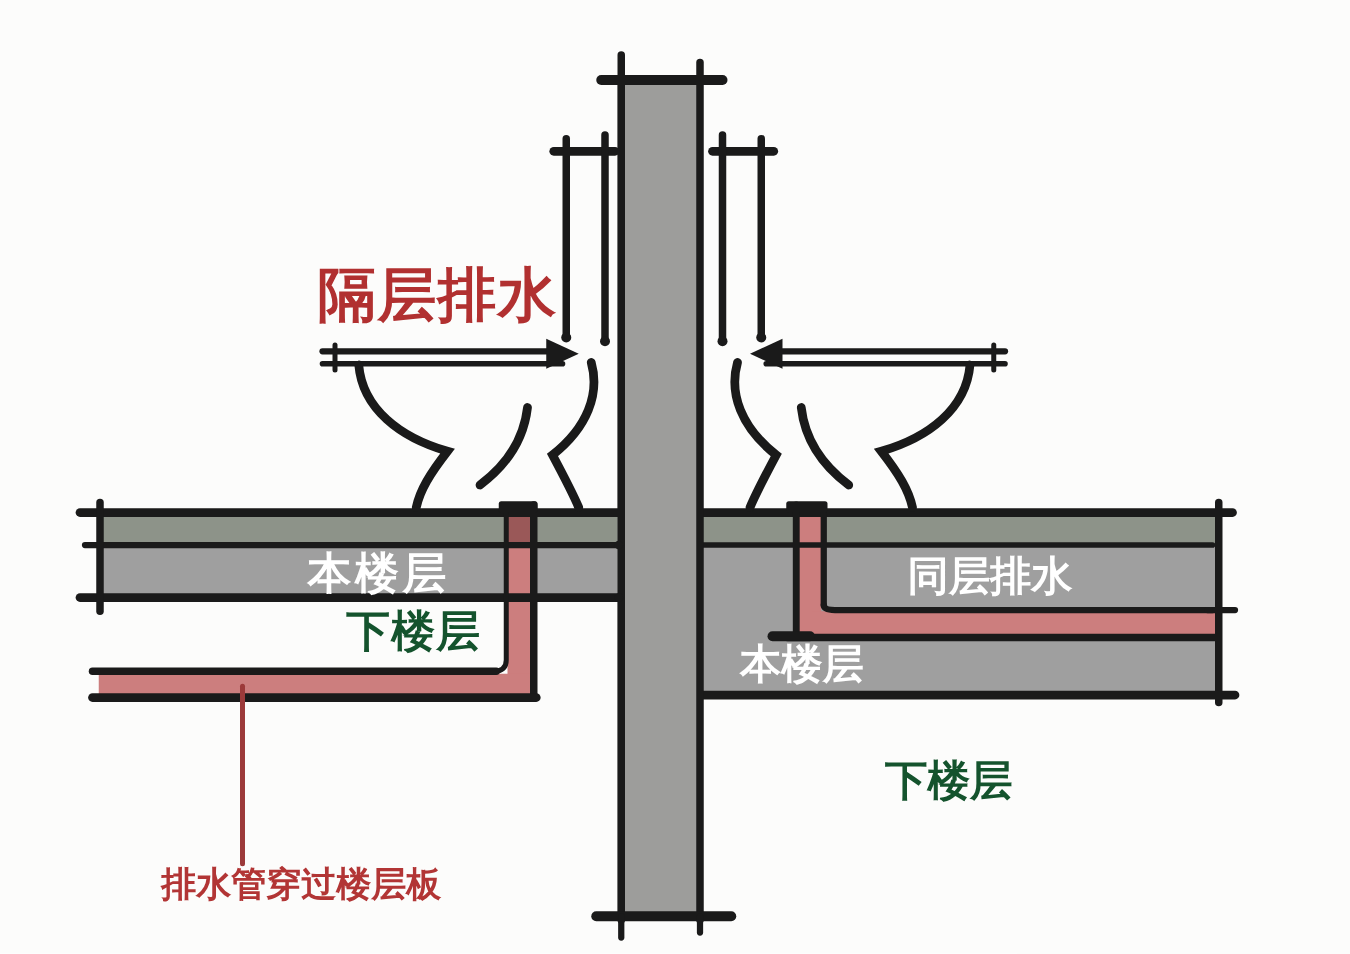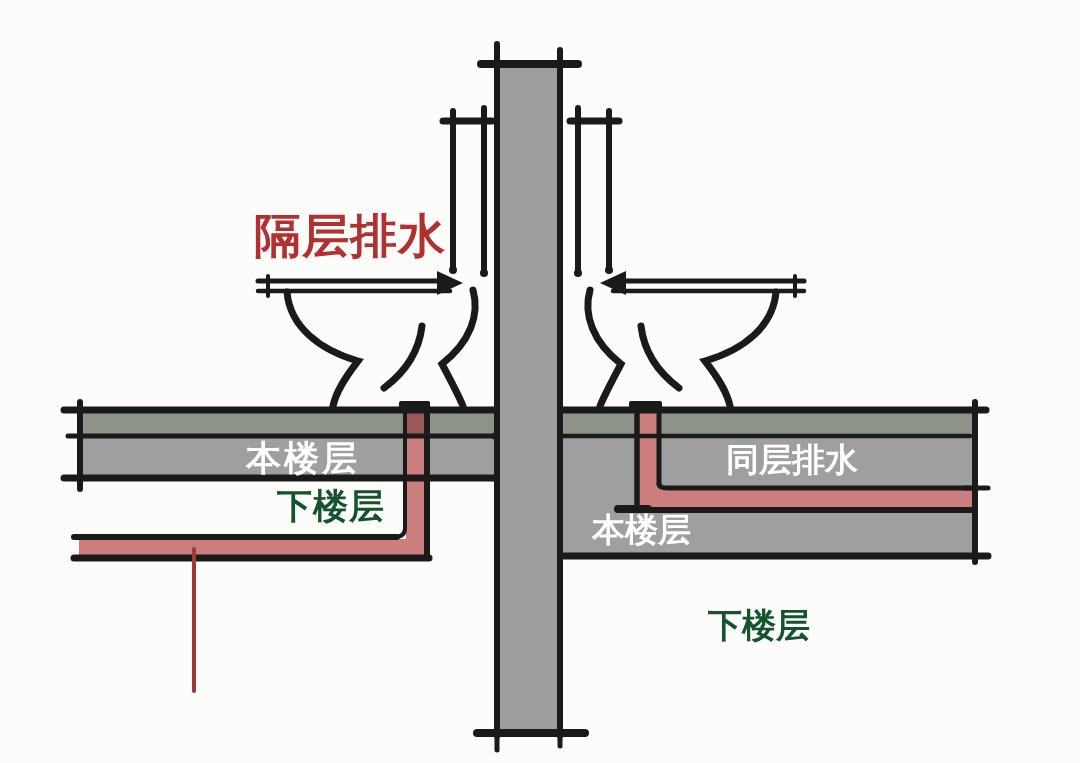--- a/index.html
+++ b/index.html
@@ -12,21 +12,21 @@
   }
   #sketch{position:absolute;left:0;top:0;}
   .lbl{
     position:absolute;
     font-weight:bold;
     line-height:1;
     white-space:nowrap;
     user-select:none;
   }
   .title{font-size:47px;letter-spacing:1px;color:#b13030;}
-  .floor-white{color:#ffffff;font-family:Liberation Serif, serif;}
+  .floor-white{color:#ffffff;}
   .floor-gray{color:#14532d;}
   .lbl-left-this{left:246px;top:441px;font-size:35px;letter-spacing:3px;}
   .lbl-left-lower{left:277px;top:488px;font-size:35px;letter-spacing:1px;}
   .lbl-right-sunken{left:726px;top:444px;font-size:33px;letter-spacing:0px;}
   .lbl-right-this{left:592px;top:514px;font-size:33px;letter-spacing:0px;}
   .lbl-right-lower{left:708px;top:608px;font-size:34px;letter-spacing:0px;}
   .lbl-title-left{left:234px;top:212px;margin-left:20px;}
   .lbl-title-right{left:638px;top:212px;}
   .lbl-annotation{left:129px;top:694px;font-size:28px;color:#b23535;letter-spacing:0px;}
 </style>
@@ -156,13 +156,14 @@
 
   <div class="lbl title lbl-title-left">隔层排水</div>
 
   <div class="lbl floor-white lbl-left-this">本楼层</div>
   <div class="lbl floor-gray lbl-left-lower">下楼层</div>
 
   <div class="lbl floor-white lbl-right-sunken">同层排水</div>
   <div class="lbl floor-white lbl-right-this">本楼层</div>
   <div class="lbl floor-gray lbl-right-lower">下楼层</div>
 
+  <div class="lbl lbl-annotation">排水管穿过楼层板</div>
 </div>
 
 </body></html>

